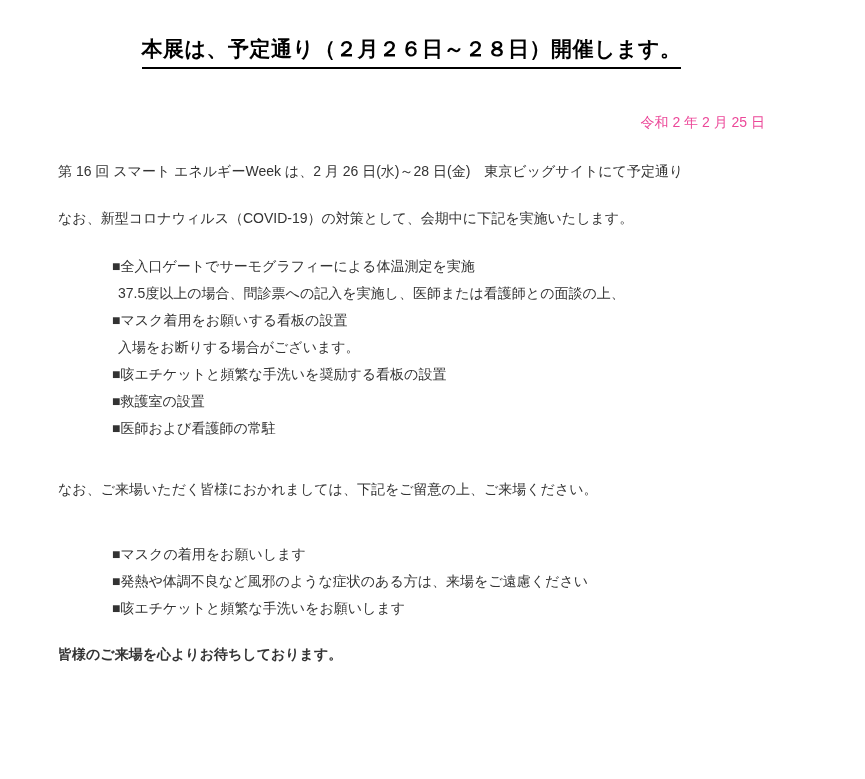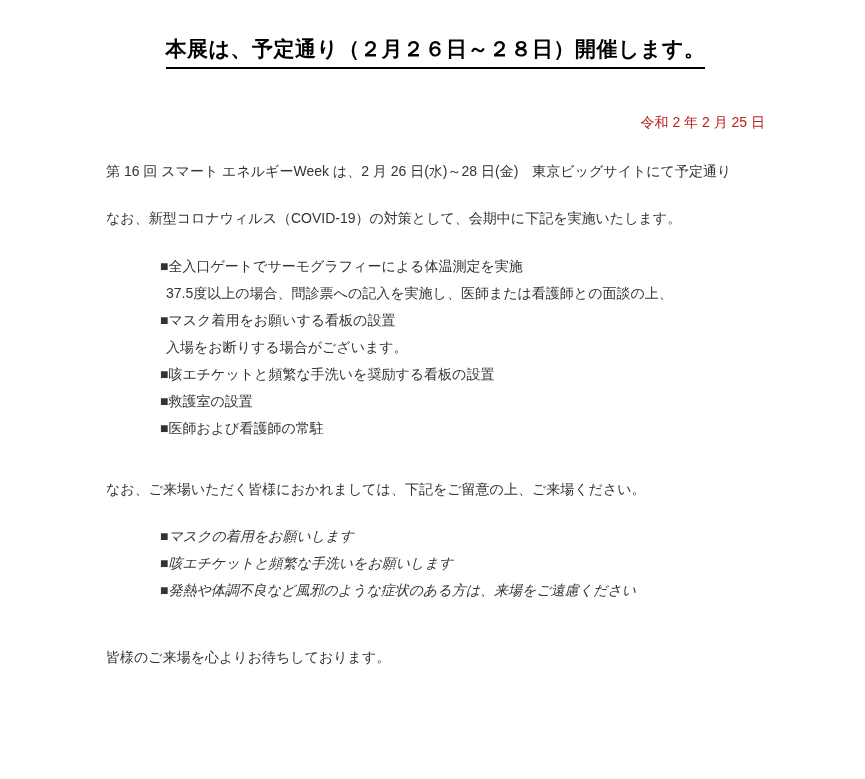--- a/index.html
+++ b/index.html
@@ -11,75 +11,75 @@
     position: relative;
     width: 865px;
     height: 779px;
     background: #ffffff;
     font-family: "Liberation Sans", "DejaVu Sans", sans-serif;
     color: #333333;
     font-size: 14px;
     overflow: hidden;
   }
   .content {
-    padding: 0 100px 0 106px;
+    padding: 0 100px 0 58px;
   }
   .title-wrap {
     text-align: center;
     padding-top: 36px;
   }
   .doc-title {
     display: inline-block;
     font-size: 21px;
     font-weight: bold;
     color: #000000;
     letter-spacing: 0.5px;
     border-bottom: 2px solid #000000;
     padding-bottom: 5px;
     line-height: 1.25;
   }
   .date-line {
     text-align: right;
     margin-top: 44px;
     line-height: 18px;
-    color: #b91c1c;
+    color: #ec4899;
   }
   .para {
     line-height: 28px;
   }
   .para-intro {
     margin-top: 26px;
   }
   .para-measures-intro {
     margin-top: 20px;
     line-height: 27px;
   }
   .bullet-list {
     line-height: 27px;
   }
   .list-1 {
     margin-top: 21px;
   }
   .list-2 {
-    margin-top: 20px;
-    font-style: italic;
+    margin-top: 38px;
   }
   .bullet-list .item {
     margin-left: 54px;
   }
   .bullet-list .item.sub {
     margin-left: 60px;
   }
   .para-notice-intro {
     margin-top: 34px;
     line-height: 27px;
   }
   .para-closing {
-    margin-top: 40px;
+    margin-top: 19px;
     line-height: 27px;
+    font-weight: bold;
   }
 </style>
 </head>
 <body>
 
 <div class="page">
   <div class="content">
 
     <div class="title-wrap">
       <span class="doc-title">本展は、予定通り（２月２６日～２８日）開催します。</span>
@@ -100,20 +100,20 @@
       <div class="item sub">入場をお断りする場合がございます。</div>
       <div class="item">■咳エチケットと頻繁な手洗いを奨励する看板の設置</div>
       <div class="item">■救護室の設置</div>
       <div class="item">■医師および看護師の常駐</div>
     </div>
 
     <div class="para-notice-intro">なお、ご来場いただく皆様におかれましては、下記をご留意の上、ご来場ください。</div>
 
     <div class="bullet-list list-2">
       <div class="item">■マスクの着用をお願いします</div>
+      <div class="item">■発熱や体調不良など風邪のような症状のある方は、来場をご遠慮ください</div>
       <div class="item">■咳エチケットと頻繁な手洗いをお願いします</div>
-      <div class="item">■発熱や体調不良など風邪のような症状のある方は、来場をご遠慮ください</div>
     </div>
 
     <div class="para-closing">皆様のご来場を心よりお待ちしております。</div>
 
   </div>
 </div>
 
 </body></html>

